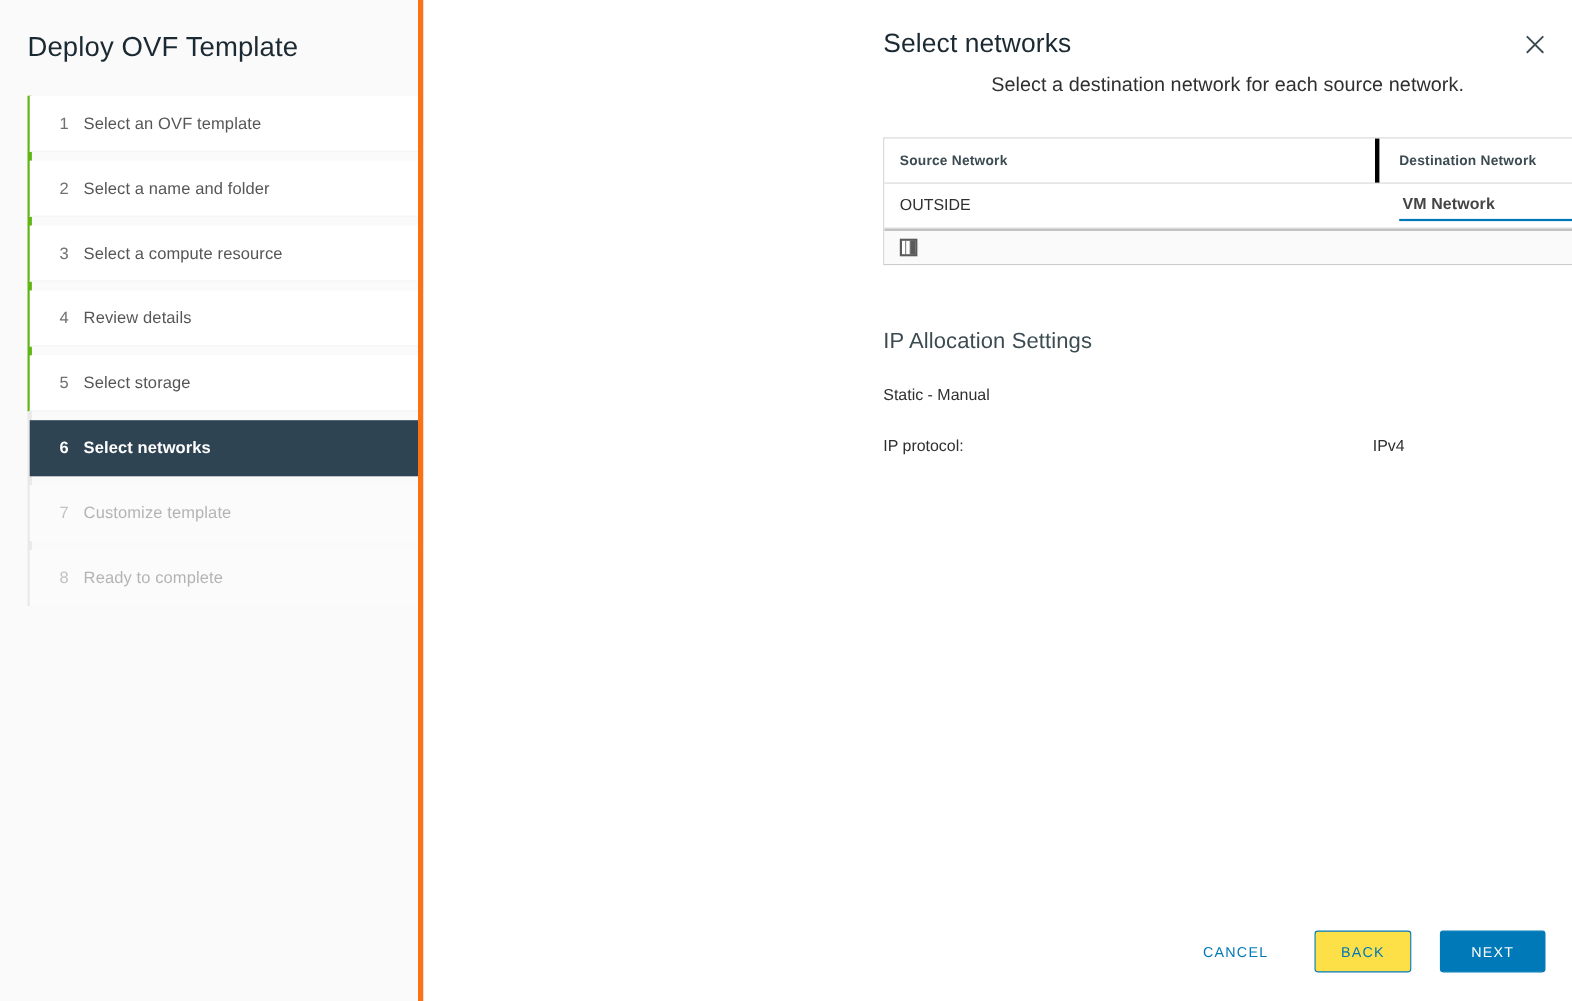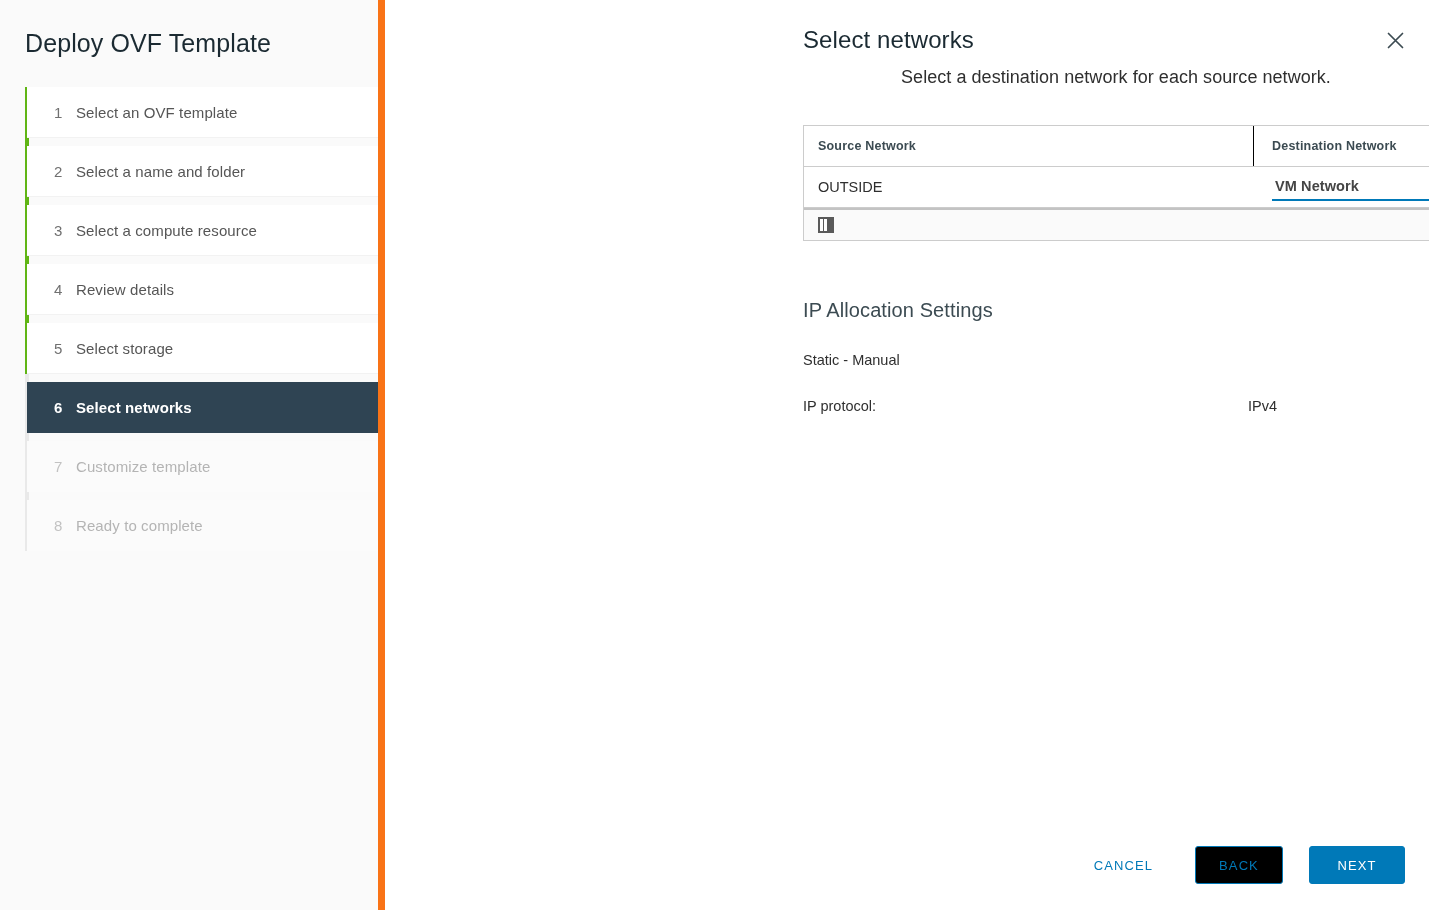--- a/index.html
+++ b/index.html
@@ -19,21 +19,21 @@
     height: 910px;
     display: flex;
     background: #ffffff;
   }
 
   
   .sidebar {
     width: 385px;
     height: 910px;
     background: #fafafa;
-    border-right: 7px solid #f97316;
+    border-right: 5px solid #f97316;
     flex: 0 0 385px;
     position: relative;
   }
 
   .wizard-title {
     font-size: 25px;
     font-weight: 400;
     color: #1b2a32;
     letter-spacing: 0.1px;
     padding: 26px 0 0 25px;
@@ -154,21 +154,21 @@
     color: #3c4b52;
     letter-spacing: 0.2px;
     padding-left: 14px;
     height: 100%;
     display: flex;
     align-items: center;
   }
   .th.col-src {
     width: 450px;
     flex: 0 0 450px;
-    border-right: 1px solid #000000;
+    border-right: 4px solid #000000;
   }
   .th.col-dst { flex: 1 1 auto; padding-left: 18px; }
 
   .tbl-row {
     display: flex;
     height: 41px;
     align-items: center;
     border-bottom: 1px solid #cccccc;
     background: #ffffff;
   }
@@ -275,21 +275,21 @@
   .btn-flat {
     background: transparent;
     border: none;
     color: #0079b8;
     height: 36px;
     padding: 0 18px;
     margin-right: 12px;
   }
 
   .btn-outline {
-    background: #000000;
+    background: #fde047;
     border: 1px solid #0079b8;
     color: #0079b8;
     height: 38px;
     min-width: 88px;
     padding: 0 4px;
     margin-right: 14px;
   }
 
   .btn-solid {
     background: #0079b8;

